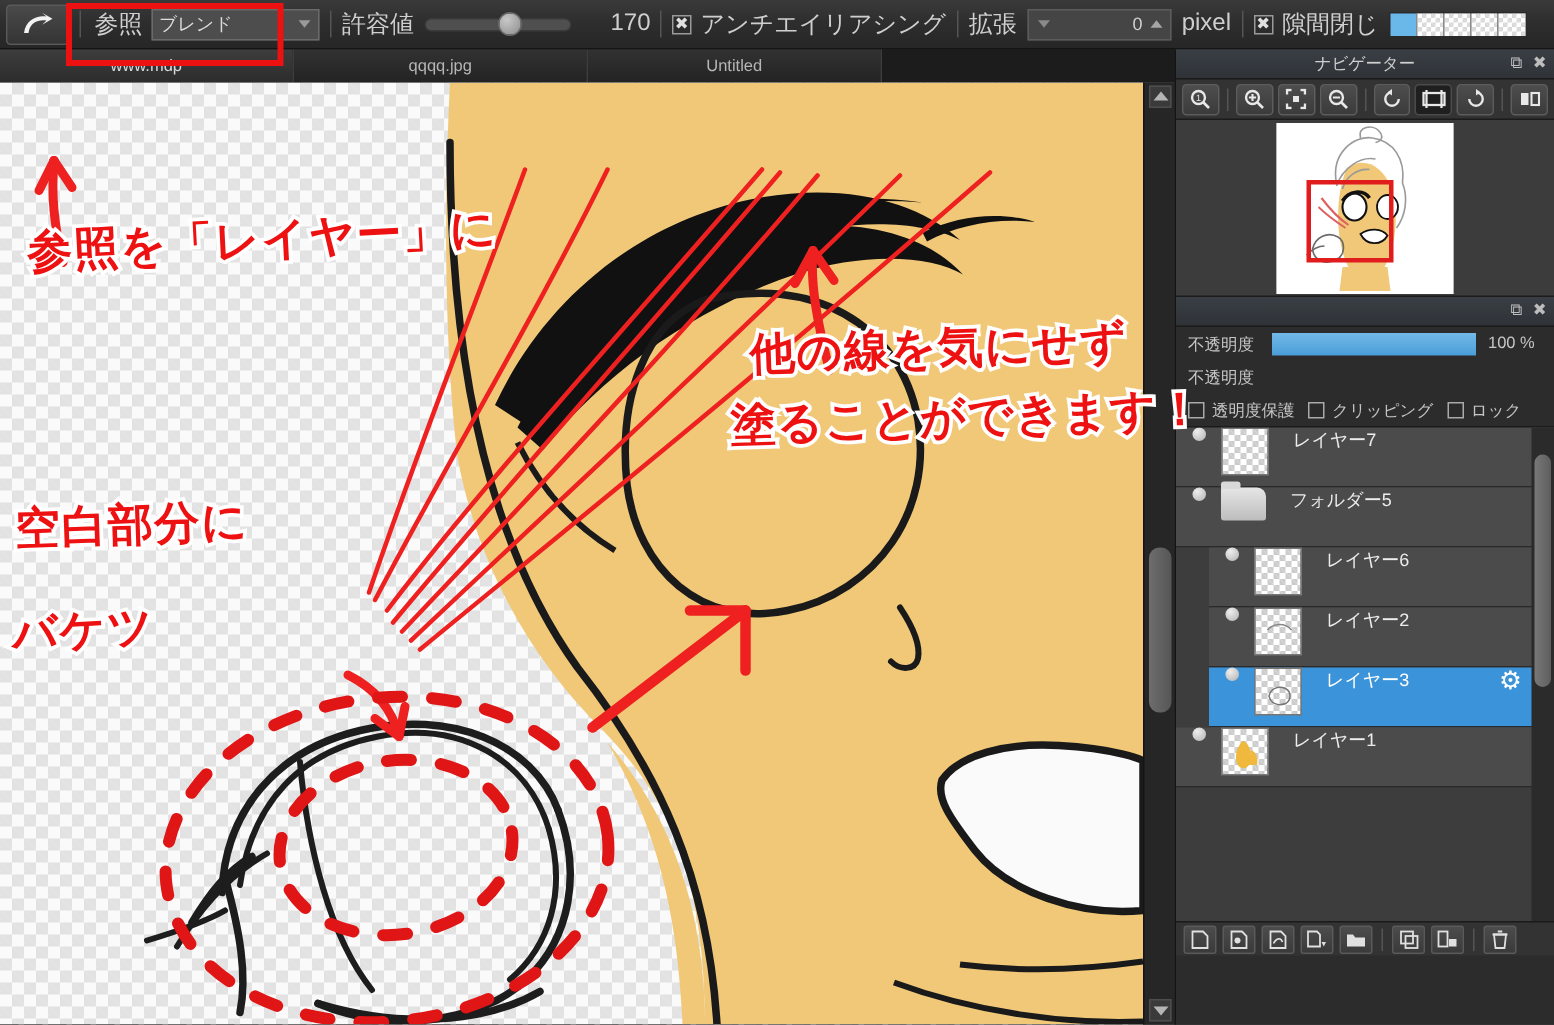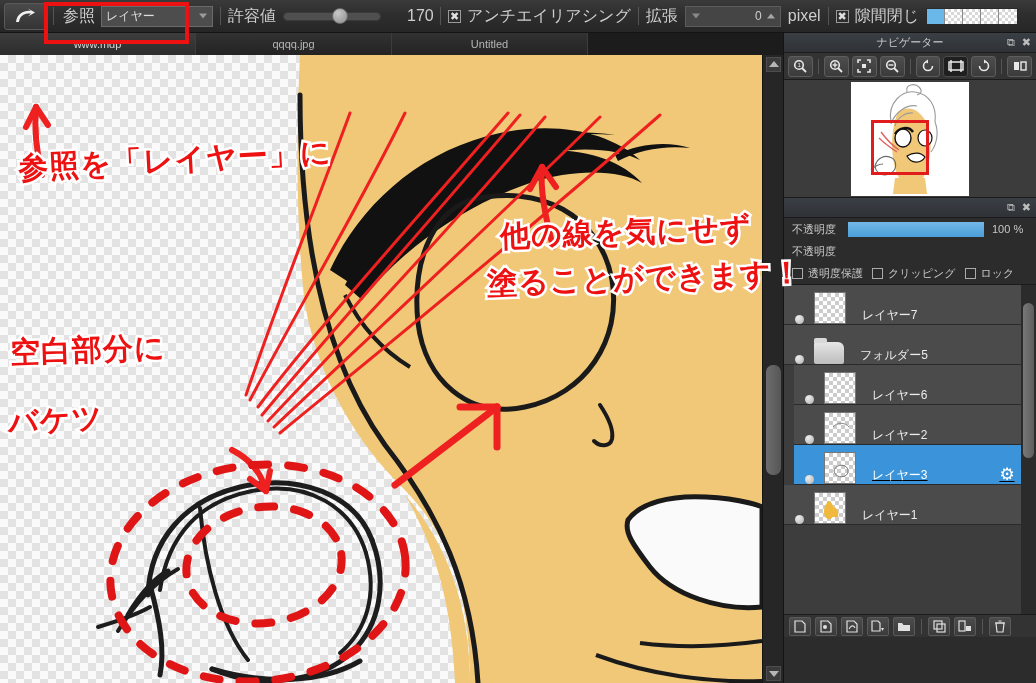--- a/index.html
+++ b/index.html
@@ -190,26 +190,26 @@
     width: 0; height: 0; border-left: 4px solid transparent;
     border-right: 4px solid transparent; border-top: 5px solid #9a9a9a;
   }
   .cb { width: 11px; height: 11px; border: 1px solid #aaa; background: #2a2a2a; }
 
   .layer-list {
     position: relative; background: #3d3d3d; height: 330px; overflow: hidden;
     border-top: 1px solid #1b1b1b;
   }
   .layer-item {
-    display: flex; align-items: flex-end; height: 40px;
+    display: flex; align-items: flex-start; height: 40px;
     border-bottom: 1px solid #2a2a2a; background: #4b4b4b;
     position: relative; padding-right: 20px;
   }
-  .layer-item.indent { margin-left: 10px; }
-  .layer-item.selected { background: #3b94d9; text-decoration: underline; }
+  .layer-item.indent { margin-left: 22px; }
+  .layer-item.selected { background: #3b94d9; }
   .layer-eye {
     width: 30px; display: flex; align-items: center; justify-content: center;
   }
   .layer-eye i {
     width: 9px; height: 9px; border-radius: 50%;
     background: radial-gradient(circle at 35% 30%,#eee,#b0b0b0);
     display: block;
   }
   .layer-thumb {
     width: 32px; height: 32px; border: 1px solid #777;
@@ -269,21 +269,21 @@
 
   <div class="toolbar">
     <div class="tb-btn">
       <svg width="22" height="16" viewBox="0 0 22 16">
         <path d="M2 14 C3 5 11 2 17 3 L14 0.5 L21 4.5 L14 8.5 L17 5.6 C12 4.8 6 6.5 5 14 Z" fill="#f2f2f2"></path>
       </svg>
     </div>
     <div class="tb-sep"></div>
     <span class="tb-label" style="margin-left:2px">参照</span>
     <div class="tb-combo" style="width:112px; margin-left:6px">
-      <span>レイヤー</span>
+      <span>ブレンド</span>
       <span class="caret"></span>
     </div>
     <div class="tb-sep"></div>
     <span class="tb-label">許容値</span>
     <div class="slider-track" style="margin-left:7px">
       <div class="slider-knob"></div>
     </div>
     <span class="tb-label" style="margin-left:26px; width:26px; text-align:right">170</span>
     <div class="tb-sep"></div>
     <div class="chk">✖</div>

